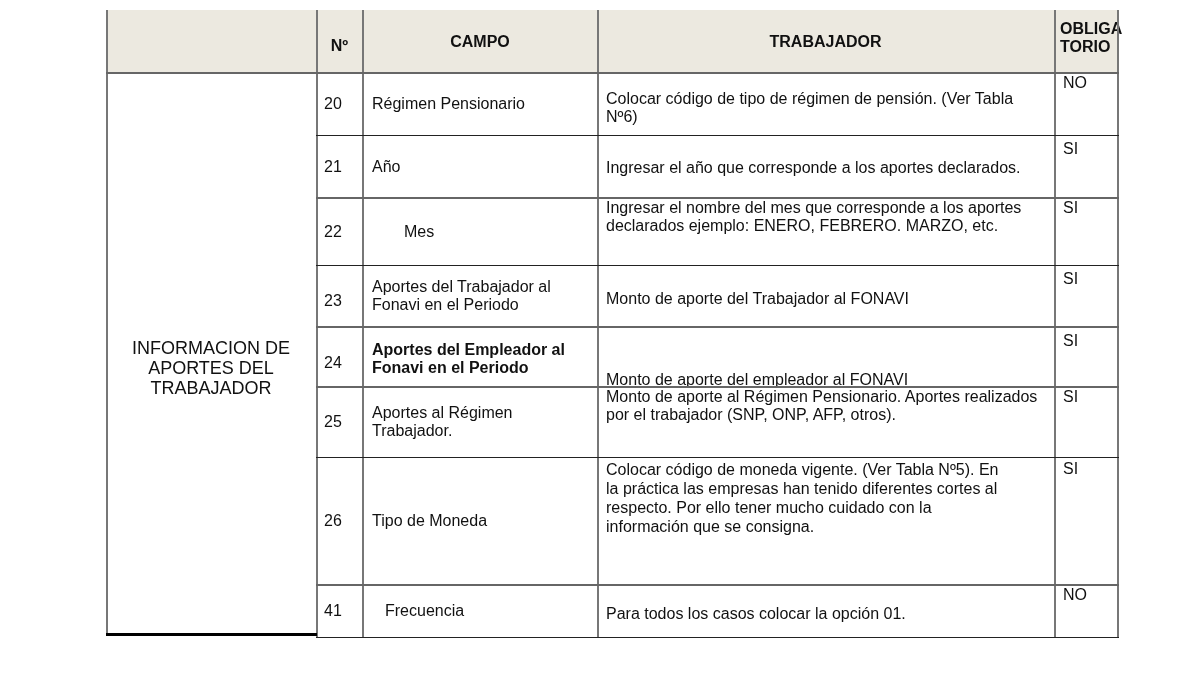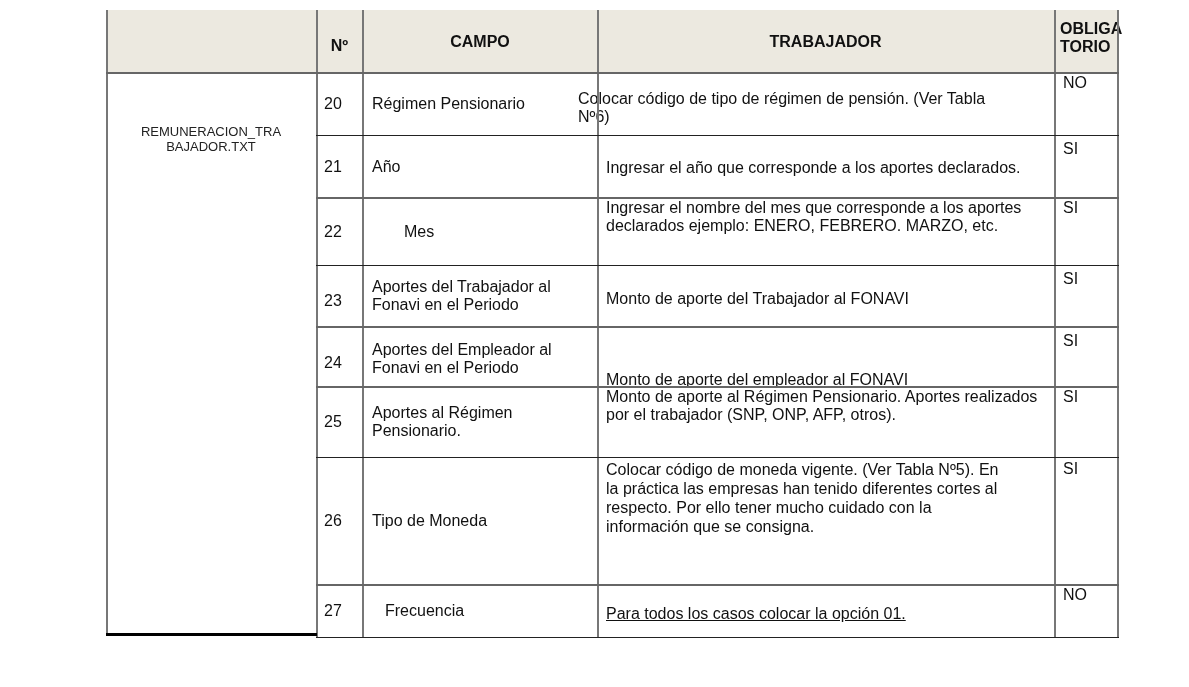--- a/index.html
+++ b/index.html
@@ -33,33 +33,34 @@
   </div>
   <div class="cell hdr center" style="left:597px;top:10px;width:457px;height:63px;">
     <span>TRABAJADOR</span>
   </div>
   <div class="cell hdr" style="left:1054px;top:10px;width:63px;height:63px;padding:10px 0 0 6px;">
     <div>OBLIGA</div>
     <div>TORIO</div>
   </div>
 
   <div class="cell group" style="left:106px;top:73px;width:210px;height:562px;">
-    <div class="file">
-      <div>REMUNERACION_TRA</div>
-      <div>BAJADOR.TXT</div>
+    <div class="title">
+      <div>INFORMACION DE</div>
+      <div>APORTES DEL</div>
+      <div>TRABAJADOR</div>
     </div>
   </div>
 
   <div class="cell vcenter" style="left:316px;top:73px;width:47px;height:62px;padding-left:8px;">
       <span>20</span>
     </div>
   <div class="cell vcenter" style="left:363px;top:73px;width:234px;height:62px;padding-left:9px;">
       <span>Régimen Pensionario</span>
     </div>
-  <div class="cell vcenter" style="left:569px;top:73px;width:457px;height:62px;padding:8px 40px 0 9px;">
+  <div class="cell vcenter" style="left:597px;top:73px;width:457px;height:62px;padding:8px 40px 0 9px;">
       <span>Colocar código de tipo de régimen de pensión. (Ver Tabla Nº6)</span>
     </div>
   <div class="cell oblig" style="left:1054px;top:73px;width:63px;height:62px;padding-top:1px;"><span>NO</span></div>
 
   <div class="cell vcenter" style="left:316px;top:135px;width:47px;height:63px;padding-left:8px;">
       <span>21</span>
     </div>
   <div class="cell vcenter" style="left:363px;top:135px;width:234px;height:63px;padding-left:9px;">
       <span>Año</span>
     </div>
@@ -84,53 +85,53 @@
       <span>Aportes del Trabajador al Fonavi en el Periodo</span>
     </div>
   <div class="cell vcenter" style="left:597px;top:265px;width:457px;height:62px;padding:6px 17px 0 9px;">
       <span>Monto de aporte del Trabajador al FONAVI</span>
     </div>
   <div class="cell oblig" style="left:1054px;top:265px;width:63px;height:62px;padding-top:5px;"><span>SI</span></div>
 
   <div class="cell vcenter" style="left:316px;top:327px;width:47px;height:72px;padding-left:8px;">
       <span>24</span>
     </div>
-  <div class="cell vcenter" style="left:363px;top:327px;width:234px;height:64px;padding:0 20px 0 9px;">
+  <div class="cell vcenter" style="left:363px;top:327px;width:234px;height:64px;padding:0 20px 0 9px;font-weight:bold;">
       <span>Aportes del Empleador al Fonavi en el Periodo</span>
     </div>
   <div class="cell vcenter" style="left:597px;top:327px;width:457px;height:60px;padding:6px 8px 0 9px;margin-top:20px;">
       <span>Monto de aporte del empleador al FONAVI</span>
     </div>
   <div class="cell oblig" style="left:1054px;top:327px;width:63px;height:60px;padding-top:5px;"><span>SI</span></div>
 
   <div class="cell vcenter" style="left:316px;top:387px;width:47px;height:70px;padding-left:8px;">
       <span>25</span>
     </div>
   <div class="cell vcenter" style="left:363px;top:387px;width:234px;height:70px;padding:0 60px 0 9px;">
-      <span>Aportes al Régimen Pensionario.</span>
+      <span>Aportes al Régimen Trabajador.</span>
     </div>
   <div class="cell desc" style="left:597px;top:387px;width:457px;height:70px;padding-top:1px;padding-right:14px;"><span>Monto de aporte al Régimen Pensionario. Aportes realizados por el trabajador  (SNP, ONP, AFP, otros).</span></div>
   <div class="cell oblig" style="left:1054px;top:387px;width:63px;height:70px;padding-top:1px;"><span>SI</span></div>
 
   <div class="cell vcenter" style="left:316px;top:457px;width:47px;height:128px;padding-left:8px;">
       <span>26</span>
     </div>
   <div class="cell vcenter" style="left:363px;top:457px;width:234px;height:128px;padding-left:9px;">
       <span>Tipo de Moneda</span>
     </div>
   <div class="cell desc" style="left:597px;top:457px;width:457px;height:128px;padding-top:3px;padding-right:50px;line-height:19px;"><span>Colocar código de moneda vigente. (Ver Tabla Nº5). En la práctica las empresas han tenido diferentes cortes al respecto. Por ello tener mucho cuidado con la información que se consigna.</span></div>
   <div class="cell oblig" style="left:1054px;top:457px;width:63px;height:128px;padding-top:3px;"><span>SI</span></div>
 
   <div class="cell vcenter" style="left:316px;top:585px;width:47px;height:52px;padding-left:8px;">
-      <span>27</span>
+      <span>41</span>
     </div>
   <div class="cell vcenter" style="left:376px;top:585px;width:234px;height:52px;padding-left:9px;">
       <span>Frecuencia</span>
     </div>
-  <div class="cell vcenter" style="left:597px;top:585px;width:457px;height:52px;padding:6px 8px 0 9px;text-decoration:underline;">
+  <div class="cell vcenter" style="left:597px;top:585px;width:457px;height:52px;padding:6px 8px 0 9px;">
       <span>Para todos los casos colocar la opción 01.</span>
     </div>
   <div class="cell oblig" style="left:1054px;top:585px;width:63px;height:52px;padding-top:1px;"><span>NO</span></div>
 
   <div class="vl" style="left:106px;top:10px;height:625px;"></div>
   <div class="vl" style="left:316px;top:10px;height:628px;"></div>
   <div class="vl" style="left:362px;top:10px;height:628px;"></div>
   <div class="vl" style="left:597px;top:10px;height:628px;"></div>
   <div class="vl" style="left:1054px;top:10px;height:628px;"></div>
   <div class="vl" style="left:1117px;top:10px;height:628px;"></div>

